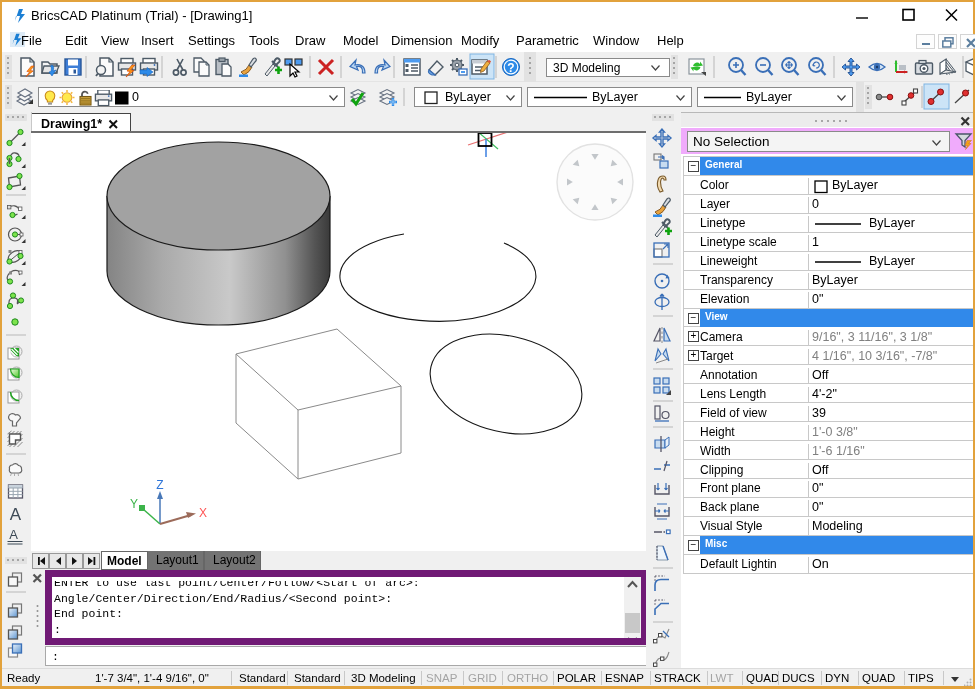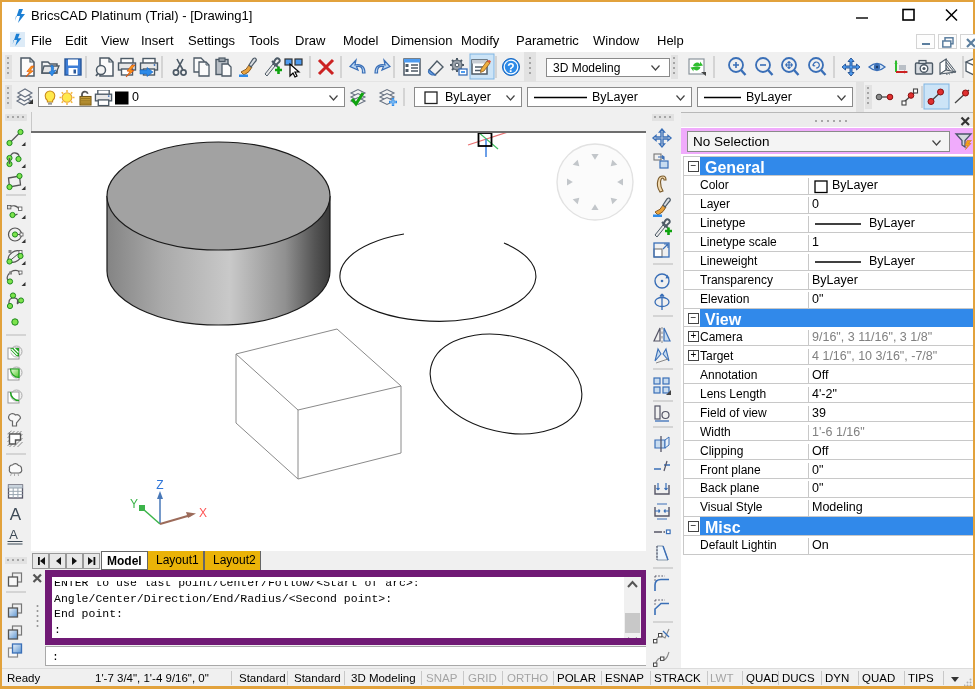--- a/index.html
+++ b/index.html
@@ -10,21 +10,21 @@
 .mi { position:absolute; top:5px; font-size:13px; color:#000; }
 #tb1 { left:0; top:50px; width:971px; height:30px; background:#F0F0F0; border-bottom:1px solid #E4E4E4;}
 #tb2 { left:0; top:80px; width:971px; height:30px; background:#F0F0F0; }
 #tabbar { left:29px; top:110px; width:617px; height:21px; background:#F0F0F0; }
 #drawtab { position:absolute; left:-1px; top:1px; width:101px; height:20px; background:#fff;
   border:1px solid #444; border-bottom:none; font-size:12.5px; font-weight:bold; padding:3px 0 0 10px; }
 #lefttb { left:0; top:110px; width:30px; height:556px; background:#F0F0F0; border-right:1px solid #C8C8C8; }
 #canvas { left:29px; top:129px; width:617px; height:420px; background:#fff;
   border-top:2px solid #6E6E6E; border-right:1px solid #909090; overflow:hidden; }
 #mtabs { left:29px; top:549px; width:617px; height:19px; background:#F0F0F0; }
-.mtab { position:absolute; top:0px; height:28px; font-size:12px; background:#eab308;
+.mtab { position:absolute; top:0px; height:28px; font-size:12px; background:#737373;
   border:1px solid #666; border-top:none; padding:2px 8px 0 8px; }
 .mtab.active { background:#fff; font-weight:bold; border-top:1px solid #666; height:19px; z-index:2; padding-left:5px; padding-right:5px; }
 #cmdwrap { left:29px; top:568px; width:617px; height:98px; background:#F0F0F0; }
 #cmdtext { position:absolute; left:14px; top:0px; width:603px; height:75px; background:#fff;
   border:7px solid #701a75; overflow:hidden; }
 #cmdclip { position:absolute; left:0; top:4px; right:0; bottom:0; overflow:hidden; }
 #cmdtext pre { font-family:"Liberation Mono", monospace; font-size:11.5px; line-height:15.6px;
   margin-top:-6px; margin-left:2px; color:#000; }
 #cmdscroll { position:absolute; right:0px; top:0px; width:17px; height:73px; background:#F0F0F0; }
 #cmdinput { position:absolute; left:14px; top:76px; width:603px; height:20px; background:#fff;
@@ -36,21 +36,21 @@
 #nosel { position:absolute; left:6px; top:3px; width:263px; height:21px; background:#F4F4F4;
   border:1px solid #8A8A8A; font-size:13.5px; padding:2px 0 0 5px; }
 #ptable { position:absolute; left:2px; top:44px; width:290px; border-top:1px solid #C8C8C8; border-left:1px solid #C8C8C8; }
 .prow { position:relative; width:100%; height:18.95px; border-bottom:1px solid #C8C8C8; font-size:12.5px; background:#fff; }
 .prow .exp { position:absolute; left:4px; top:4px; width:11px; height:11px; border:1px solid #444;
   background:#fff; font-size:10px; line-height:8.5px; text-align:center; z-index:3; }
 .prow .lbl { position:absolute; left:16px; top:2.5px; width:108px; font-size:12px; height:16px; overflow:hidden; white-space:nowrap; }
 .prow .val { position:absolute; left:124px; top:2.5px; right:0; height:16px; overflow:hidden; white-space:nowrap;
   border-left:1px solid #C8C8C8; padding-left:3px; }
 .prow.hdr .hband { position:absolute; left:16px; top:0; right:0; height:18px; background:#3189EA;
-  color:#fff; font-weight:bold; font-size:16px; padding:2px 0 0 5px; }
+  color:#fff; font-weight:bold; font-size:10px; padding:2px 0 0 5px; }
 .gray { color:#808080; }
 #statusbar { left:0; top:666px; width:971px; height:18px; background:#F0F0F0; border-top:1px solid #DCDCDC; font-size:11.5px; }
 .sb { position:absolute; top:3px; white-space:nowrap; }
 .sbsep { position:absolute; top:2px; width:1px; height:14px; background:#C8C8C8; }
 .off { color:#A4A4A4; }
 .combo { position:absolute; background:#fff; border:1px solid #8A8A8A; font-size:12.5px; }
 .mdib { position:absolute; top:6px; width:19px; height:15px; background:#FDFDFD; border:1px solid #D4D4D4; }
 </style></head><body>
 <div id="win">
  <div id="titlebar" class="abs">
@@ -62,21 +62,21 @@
         <line x1="8" y1="12" x2="20" y2="12" stroke="#000" stroke-width="1.4"></line>
         <rect x="55" y="3.5" width="11" height="10.5" fill="none" stroke="#000" stroke-width="1.6"></rect>
         <path d="M98 3.5 L109 14.5 M109 3.5 L98 14.5" stroke="#000" stroke-width="1.5"></path>
       </svg>
  </div>
  <div id="menubar" class="abs">
   <svg class="abs" style="left:8px;top:4px;" width="15" height="15" viewBox="0 0 15 15">
         <rect x="0" y="0" width="15" height="15" fill="#DDEBF7"></rect>
         <path transform="scale(0.88)" d="M3 14 L7 2 L11 2 L9 7 L13 7 L6 16 L8 9 L4 9 Z" fill="#1B7FD4"></path>
       </svg>
-  <span class="mi" style="left:29px">File</span>
+  <span class="mi" style="left:19px">File</span>
       <span class="mi" style="left:63px">Edit</span>
   <span class="mi" style="left:99px">View</span>
       <span class="mi" style="left:139px">Insert</span>
   <span class="mi" style="left:186px">Settings</span>
       <span class="mi" style="left:247px">Tools</span>
   <span class="mi" style="left:293px">Draw</span>
       <span class="mi" style="left:341px">Model</span>
   <span class="mi" style="left:389px">Dimension</span>
       <span class="mi" style="left:459px">Modify</span>
   <span class="mi" style="left:514px">Parametric</span>
@@ -407,20 +407,27 @@
           <g stroke="#667080" fill="#F2F2F2" stroke-width="1.1">
             <path d="M2 6 L9 2.5 L16 6 L9 9.5 Z"></path>
             <path d="M2 10 L9 6.5 L16 10 L9 13.5 Z"></path>
             <path d="M2 14 L9 10.5 L16 14 L9 17.5 Z"></path>
           </g>
           <path d="M15 11 V19 M11 15 H19" stroke="#2E8BE8" stroke-width="2.4"></path>
           <path d="M15 12 V18 M12 15 H18" stroke="#8FC4F4" stroke-width="1"></path>
         </g>
         <line x1="57" y1="1" x2="57" y2="19" stroke="#B8B8B8" stroke-width="1"></line>
       </svg>
+ </div>
+ <div id="tabbar" class="abs">
+   <div id="drawtab">Drawing1*
+     <svg class="abs" style="left:77px;top:5px;" width="11" height="10" viewBox="0 0 11 10">
+          <path d="M1.5 1.5 L9 9 M9 1.5 L1.5 9" stroke="#111" stroke-width="2"></path>
+        </svg>
+   </div>
  </div>
  <div id="lefttb" class="abs">
       <svg class="abs" style="left:0;top:0" width="29" height="556" viewBox="0 0 29 556">
         <rect rx="1" x="3" y="2" width="22" height="7" fill="#E2E2E2"></rect>
         <circle cx="6" cy="5" r="1" fill="#909090"></circle>
         <circle cx="11" cy="5" r="1" fill="#909090"></circle>
         <circle cx="16" cy="5" r="1" fill="#909090"></circle>
         <circle cx="21" cy="5" r="1" fill="#909090"></circle>
         <g transform="translate(3.5,16)">
           <line x1="4" y1="15" x2="15" y2="4" stroke="#555" stroke-width="1.3"></line>
@@ -858,20 +865,24 @@
         </div>
         <div class="prow">
           <span class="lbl">Lens Length</span>
           <span class="val">4'-2"</span>
         </div>
         <div class="prow">
           <span class="lbl">Field of view</span>
           <span class="val">39</span>
         </div>
         <div class="prow">
+          <span class="lbl">Height</span>
+          <span class="val gray">1'-0 3/8"</span>
+        </div>
+        <div class="prow">
           <span class="lbl">Width</span>
           <span class="val gray">1'-6 1/16"</span>
         </div>
         <div class="prow">
           <span class="lbl">Clipping</span>
           <span class="val">Off</span>
         </div>
         <div class="prow">
           <span class="lbl">Front plane</span>
           <span class="val">0"</span>

